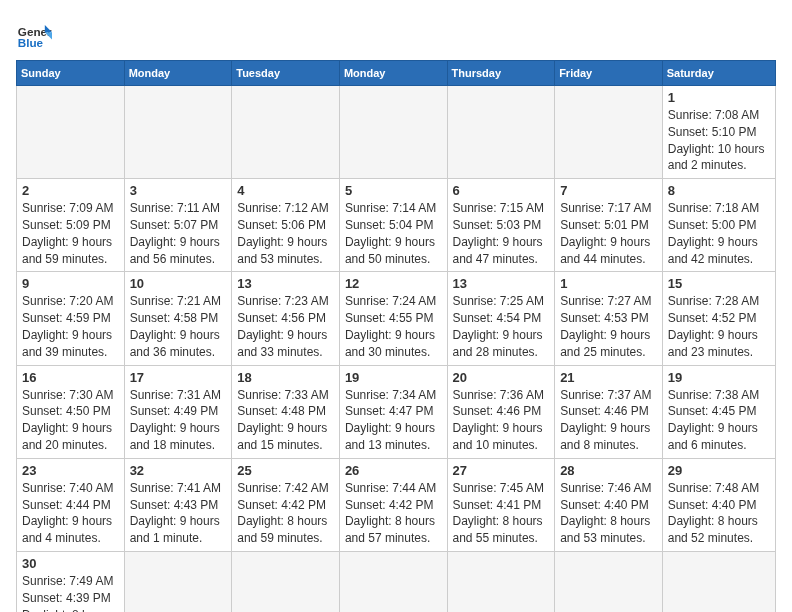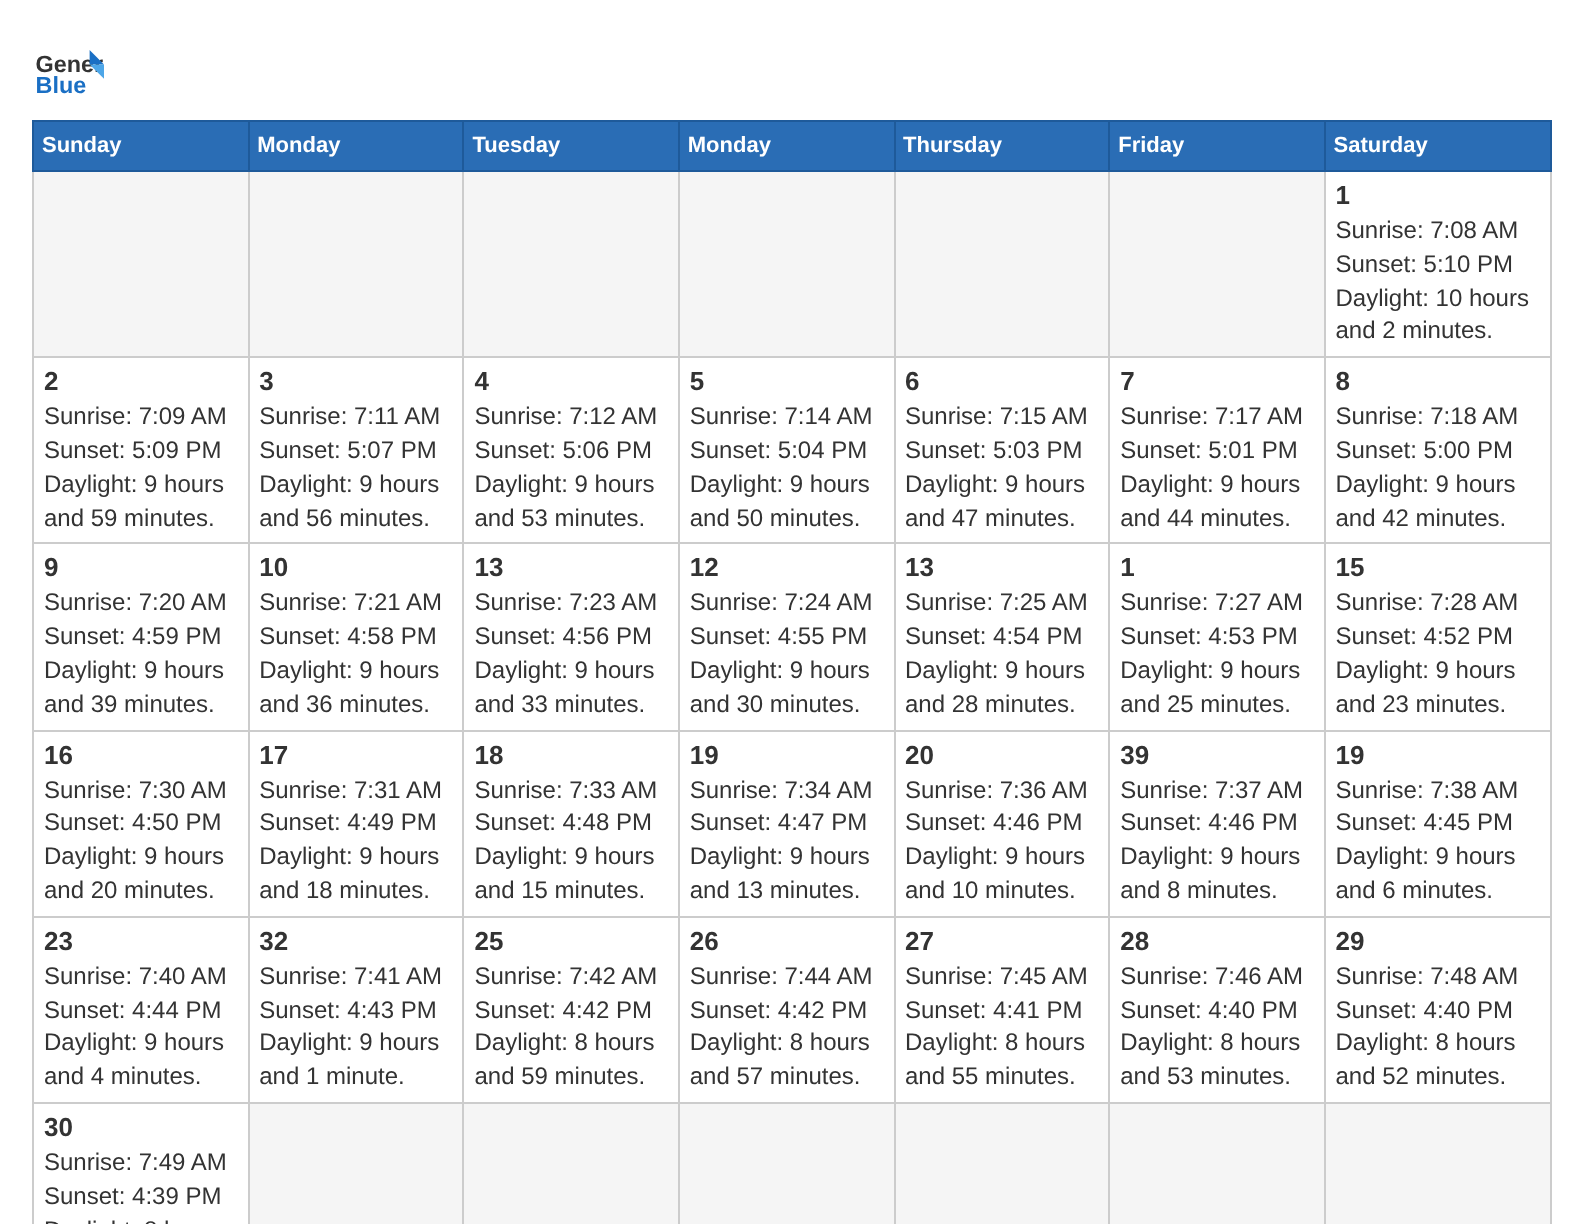--- a/index.html
+++ b/index.html
@@ -198,21 +198,21 @@
         </td>
         <td>
           <span class="day-number">19</span>
           <div class="day-info">Sunrise: 7:34 AM<br>Sunset: 4:47 PM<br>Daylight: 9 hours<br>and 13 minutes.</div>
         </td>
         <td>
           <span class="day-number">20</span>
           <div class="day-info">Sunrise: 7:36 AM<br>Sunset: 4:46 PM<br>Daylight: 9 hours<br>and 10 minutes.</div>
         </td>
         <td>
-          <span class="day-number">39</span>
+          <span class="day-number">21</span>
           <div class="day-info">Sunrise: 7:37 AM<br>Sunset: 4:46 PM<br>Daylight: 9 hours<br>and 8 minutes.</div>
         </td>
         <td>
           <span class="day-number">19</span>
           <div class="day-info">Sunrise: 7:38 AM<br>Sunset: 4:45 PM<br>Daylight: 9 hours<br>and 6 minutes.</div>
         </td>
       </tr>
       <tr>
         <td>
           <span class="day-number">23</span>

